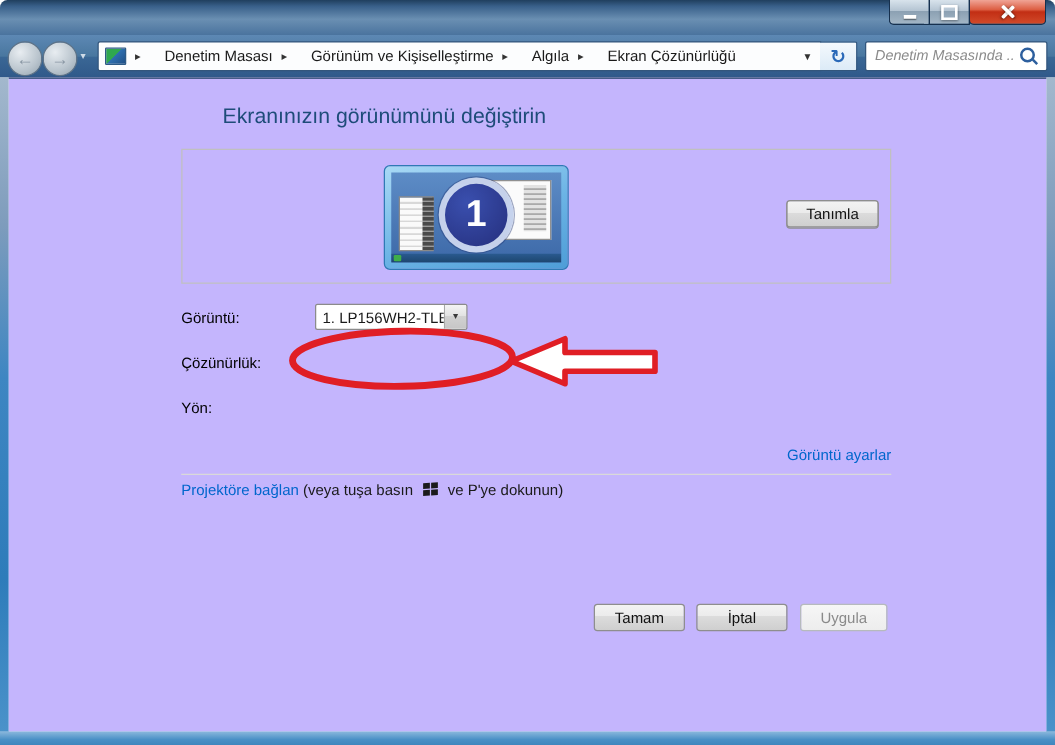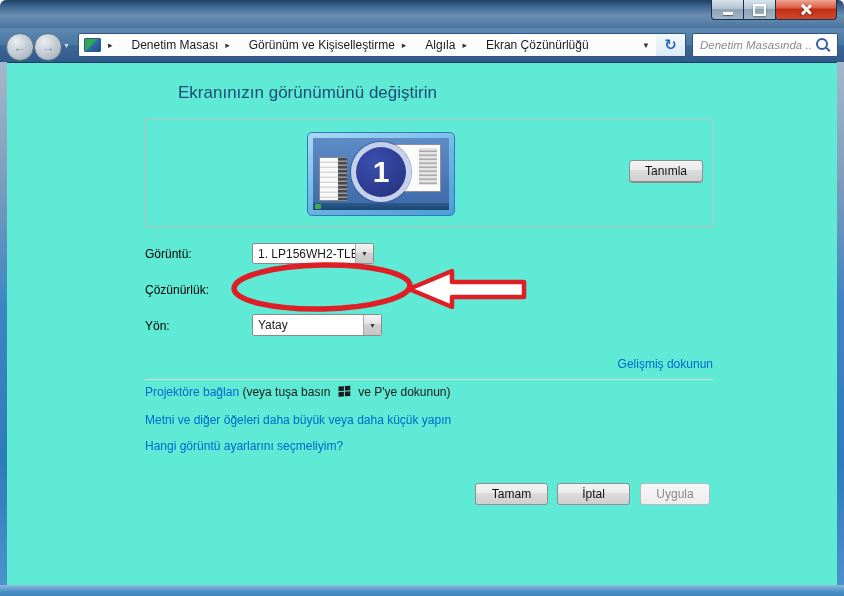--- a/index.html
+++ b/index.html
@@ -91,21 +91,21 @@
   }
   .frame-left{left:0;}
   .frame-right{right:0;}
   .frame-bottom{
     position:absolute;left:0;right:0;bottom:0;height:11px;
     background:linear-gradient(#8db9dd,#4a90c6 60%,#3f86bd);
   }
 
   
   .content{
-    position:absolute;left:7px;top:62px;right:7px;bottom:11px;background:#5eead4;
+    position:absolute;left:7px;top:62px;right:7px;bottom:11px;background:#c4b5fd;
     border-top:1px solid #1e3f63;
   }
   .heading{position:absolute;left:171px;top:20px;font-size:17px;color:#1e4c79;}
 
   .preview-box{position:absolute;left:138px;top:56px;width:568px;height:108px;
     border:1px solid #c0c0c0;box-sizing:border-box;}
   .monitor{
     position:absolute;left:161px;top:12px;width:148px;height:84px;box-sizing:border-box;
     border:1px solid #2f7ab5;border-radius:5px;
     background:linear-gradient(160deg,#a9d9f5 0%,#6cb4e5 55%,#4e9dd7 100%);
@@ -259,50 +259,44 @@
 
     <div class="field-label lbl-display">Görüntü:</div>
     <div class="select sel-display">
       <span class="val">1. LP156WH2-TLE1</span>
       <span class="arrow-btn">▼</span>
     </div>
 
     <div class="field-label lbl-resolution">Çözünürlük:</div>
 
     <div class="field-label lbl-orientation">Yön:</div>
-    <div class="select sel-orientation">
-      <span class="val">Yatay</span>
-      <span class="arrow-btn">▼</span>
-    </div>
 
     <svg class="annot annot-ellipse" width="190" height="52" viewBox="0 0 190 52">
       <ellipse cx="93" cy="26" rx="88" ry="22" fill="none" stroke="#e01e25" stroke-width="5.5" transform="rotate(-1 93 26)"></ellipse>
     </svg>
     <svg class="annot annot-arrow" width="126" height="44" viewBox="0 0 126 44">
       <polygon points="3,21 46,3 46,14 118,14 118,29 46,29 46,39" fill="#ffffff" stroke="#e01e25" stroke-width="4.5" stroke-linejoin="round"></polygon>
     </svg>
 
-    <a class="link advanced-link">Gelişmiş dokunun</a>
+    <a class="link advanced-link">Görüntü ayarlar</a>
     <div class="divider"></div>
 
     <div class="projector-line">
       <a class="link">Projektöre bağlan</a>
       <span>(veya tuşa basın</span>
       <svg class="winflag" width="13" height="13" viewBox="0 0 13 13">
         <g fill="#1b1b1b" transform="skewY(-4)">
           <rect x="0.5" y="1.6" width="5.4" height="4.6"></rect>
           <rect x="6.9" y="1.6" width="5.4" height="4.6"></rect>
           <rect x="0.5" y="7.2" width="5.4" height="4.6"></rect>
           <rect x="6.9" y="7.2" width="5.4" height="4.6"></rect>
         </g>
       </svg>
       <span>ve P'ye dokunun)</span>
     </div>
 
-    <a class="link textsize-link">Metni ve diğer öğeleri daha büyük veya daha küçük yapın</a>
-    <a class="link help-link">Hangi görüntü ayarlarını seçmeliyim?</a>
 
     <div class="btn btn-ok">Tamam</div>
     <div class="btn btn-cancel">İptal</div>
     <div class="btn btn-apply disabled">Uygula</div>
 
   </div>
 </div>
 
 </body></html>

